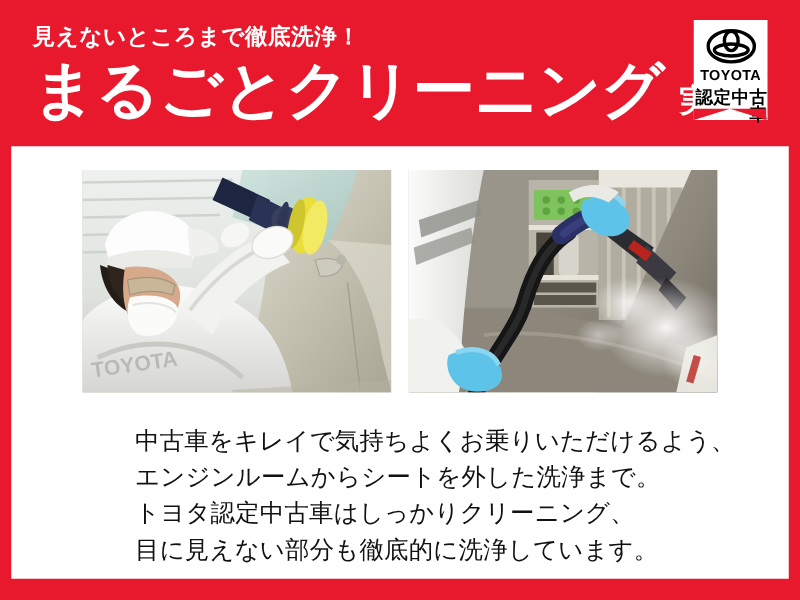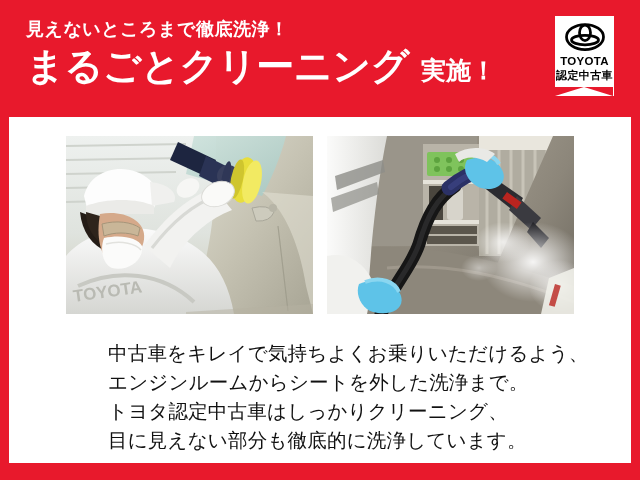--- a/index.html
+++ b/index.html
@@ -50,21 +50,21 @@
 
   .headline-row {
     margin-top: 9px;
     display: flex;
     align-items: baseline;
     white-space: nowrap;
   }
 
   .headline-main {
     color: #ffffff;
-    font-size: 38px;
+    font-size: 50px;
     font-weight: bold;
     letter-spacing: -0.5px;
     line-height: 1.0;
   }
 
   .headline-sub {
     color: #ffffff;
     font-size: 25px;
     font-weight: bold;
     letter-spacing: 0px;
@@ -107,23 +107,23 @@
     font-size: 11.5px;
     font-weight: bold;
     letter-spacing: 0.3px;
     line-height: 1;
   }
   .badge-caption {
     position: absolute;
     left: 0;
     top: 54px;
     width: 100%;
-    text-align: center;
+    text-align: right;
     color: #000000;
-    font-size: 11px;
+    font-size: 14px;
     font-weight: bold;
     letter-spacing: 0.4px;
     line-height: 1;
   }
 
   
   .card {
     position: absolute;
     left: 9px;
     top: 117px;

